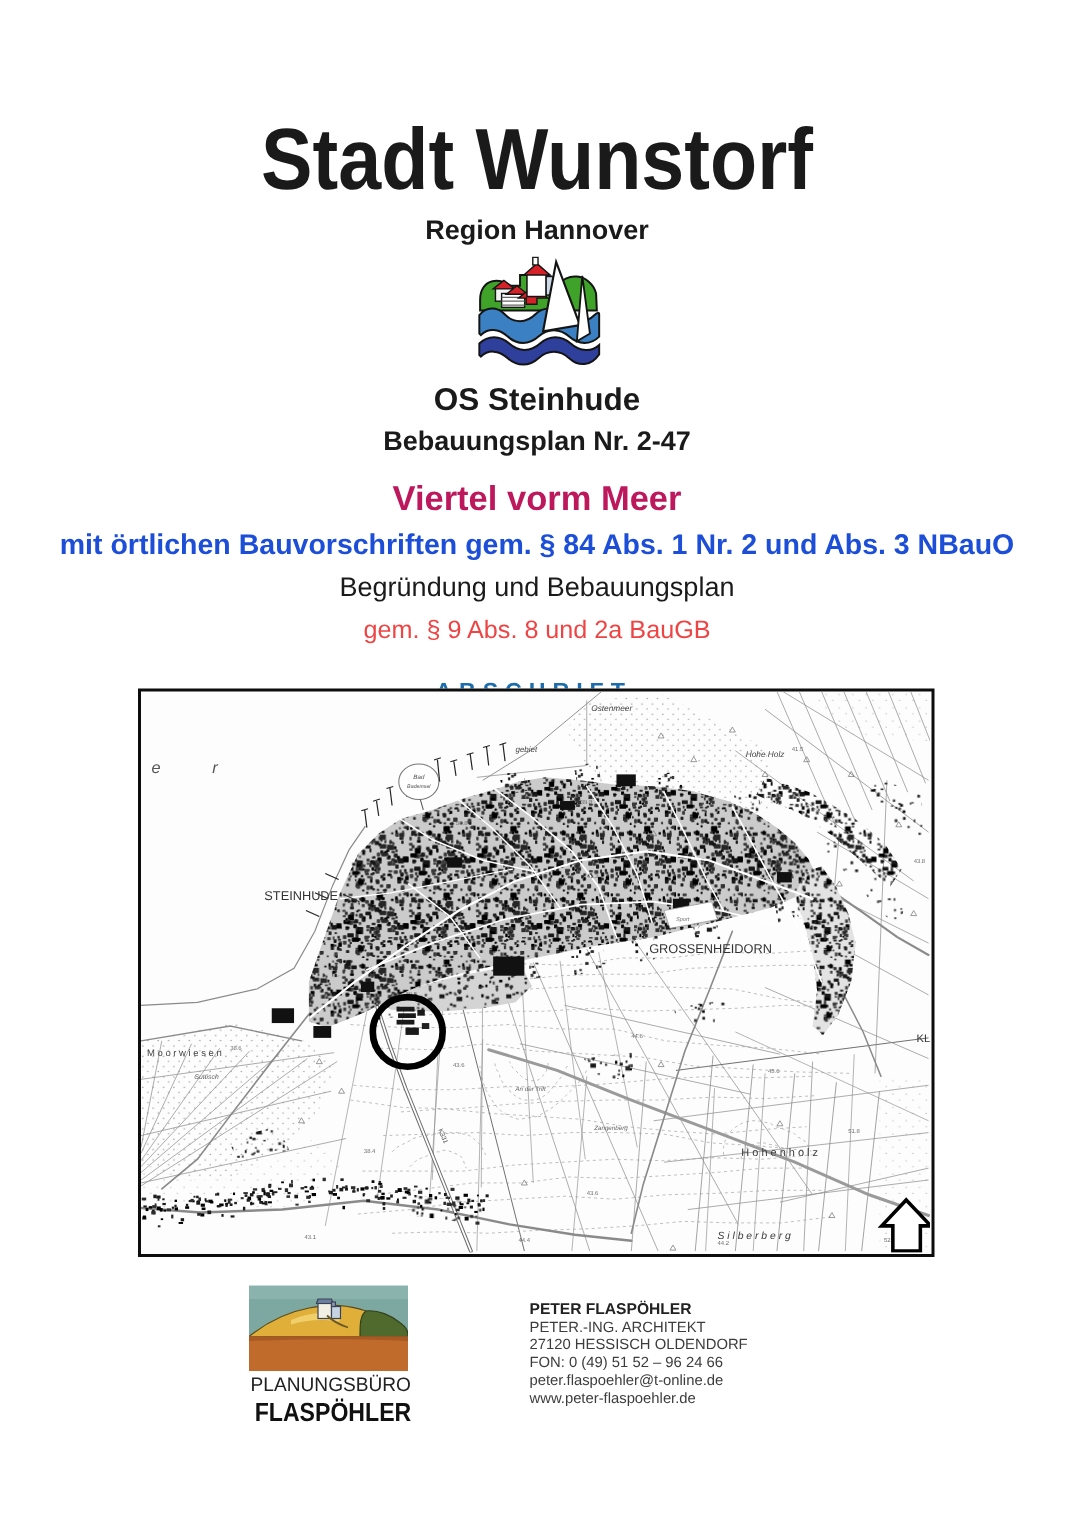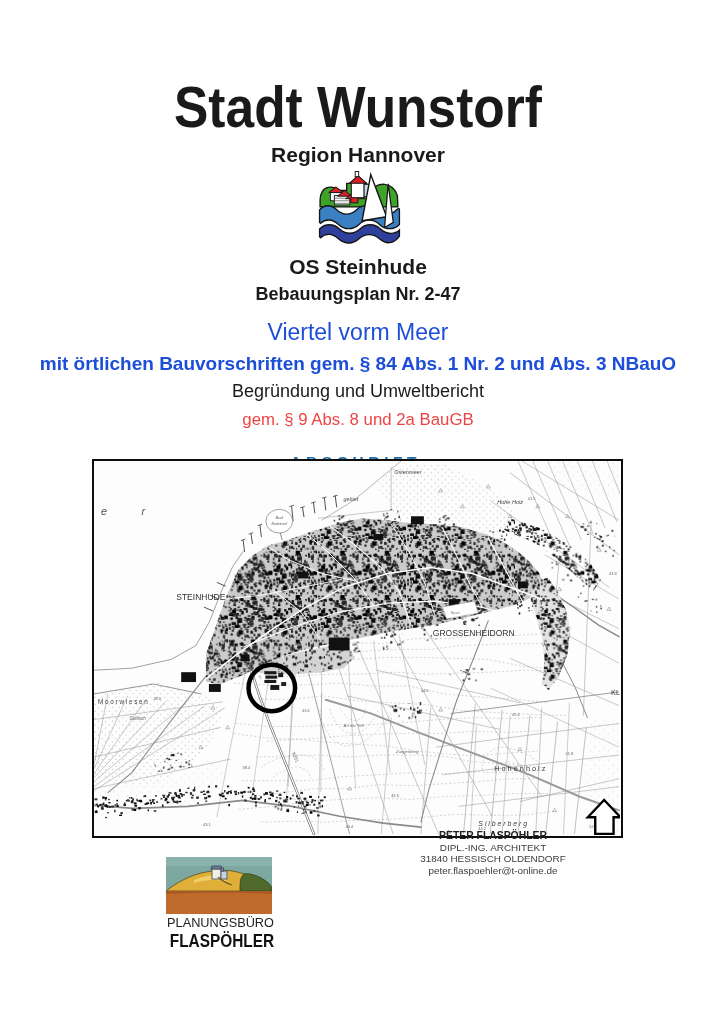--- a/index.html
+++ b/index.html
@@ -3,21 +3,21 @@
 <style>
 html,body{margin:0;padding:0;background:#fff;width:716px;height:1013px;overflow:hidden;position:relative}
 body{font-family:"Liberation Sans",sans-serif}
 .abs{position:absolute;white-space:nowrap}
 .ctr{left:0;width:716px;text-align:center}
 </style></head>
 <body>
 
 <div class="abs ctr" style="top:73px;font-size:58px;font-weight:bold;color:#1a1a1a;transform:scaleX(0.8875)">Stadt Wunstorf</div>
 
-<div class="abs ctr" style="top:143px;font-size:21px;font-weight:bold;color:#1a1a1a">Region Hannover</div>
+<div class="abs ctr" style="top:143px;font-size:18px;font-weight:bold;color:#1a1a1a">Region Hannover</div>
 
 <div class="abs" style="left:317px;top:171px"><svg width="85" height="76" viewBox="0 0 83 74" preserveAspectRatio="none">
 
 <path d="M3 35 L3 28 C3 22 6 17 11 16 C16 15 20 17 23 19 L29 19 L29 12 L48 12 L48 19 L53 19 C56 15 61 12.5 66 13 C72 13.6 77 18 78.5 24 L79 35 Z" fill="#3fa32a" stroke="#141414" stroke-width="1.3"></path>
 
 <rect x="13" y="20.5" width="11" height="8.5" fill="#f4f4f4" stroke="#141414" stroke-width="0.9"></rect>
 <rect x="17" y="24" width="15" height="9" fill="#fff" stroke="#141414" stroke-width="0.9"></rect>
 <line x1="17" y1="26.5" x2="32" y2="26.5" stroke="#666" stroke-width="0.8"></line>
 <line x1="17" y1="29" x2="32" y2="29" stroke="#666" stroke-width="0.8"></line>
 <line x1="17" y1="31.5" x2="32" y2="31.5" stroke="#666" stroke-width="0.8"></line>
@@ -38,25 +38,25 @@
 
 <path d="M69.5 12.5 L66 55 L74.5 50 Z" fill="#fff" stroke="#141414" stroke-width="1.2"></path>
 
 <path d="M2.5 56.5 C8 51 16 51 22 56.5 C28 62 36 62 42 56.5 C48 51 56 51 62 56.5 C68 62 76 62 80.5 57.5 L80.5 63.5 C75 71.5 67 71.5 61 66 C55 60.5 47 60.5 41 66 C35 71.5 27 71.5 21 66 C15 60.5 8 60.5 3.5 65 L2.5 64 Z" fill="#2f3f9c" stroke="#141414" stroke-width="1.3"></path>
 </svg></div>
 
 <div class="abs ctr" style="top:255px;font-size:21px;font-weight:bold;color:#1a1a1a">OS Steinhude</div>
 
 <div class="abs ctr" style="top:284px;font-size:18px;font-weight:bold;color:#1a1a1a">Bebauungsplan Nr. 2-47</div>
 
-<div class="abs ctr" style="top:319px;font-size:23px;font-weight:normal;color:#1d4ed8">Viertel vorm Meer</div>
+<div class="abs ctr" style="top:319px;font-size:23px;font-weight:bold;color:#be185d">Viertel vorm Meer</div>
 
 <div class="abs ctr" style="top:353px;font-size:19px;font-weight:bold;color:#1d4ed8">mit örtlichen Bauvorschriften gem. § 84 Abs. 1 Nr. 2 und Abs. 3 NBauO</div>
 
-<div class="abs ctr" style="top:381px;font-size:18px;color:#1a1a1a">Begründung und Umweltbericht</div>
+<div class="abs ctr" style="top:381px;font-size:18px;color:#1a1a1a">Begründung und Bebauungsplan</div>
 
 <div class="abs ctr" style="top:410px;font-size:16.8px;color:#ef4444">gem. § 9 Abs. 8 und 2a BauGB</div>
 
 <div class="abs ctr" style="top:453px;font-size:15.5px;font-weight:bold;letter-spacing:4.6px;color:#1b6dad;text-indent:-4.6px">ABSCHRIFT</div>
 
 <div class="abs" style="left:92px;top:459px;width:531px;height:379px;border:2.5px solid #0d0d0d;background:#fdfdfd;overflow:hidden;box-sizing:border-box">
 <svg width="526" height="374" viewBox="0 0 531 379" preserveAspectRatio="none" style="position:absolute;left:0;top:0" font-family="Liberation Sans, sans-serif">
       <defs>
         <pattern id="stip" width="7" height="7" patternUnits="userSpaceOnUse">
           <circle cx="1.2" cy="1.5" r="0.5" fill="#9a9a9a"></circle>
@@ -866,17 +866,19 @@
 <path d="M52 20 C56 24 60 26 66 28" fill="none" stroke="#6b5a28" stroke-width="1.2"></path>
 
 <rect x="0" y="34" width="106" height="23" fill="#c06a2c"></rect>
 <path d="M0 34 L106 34 L106 37 C70 35 30 36 0 37 Z" fill="#a85a24"></path>
 </svg></div>
 
 <div class="abs" style="left:166px;top:915px;width:107px;text-align:center;font-size:13px;color:#222;transform:scaleX(0.98)">PLANUNGSBÜRO</div>
 
 <div class="abs" style="left:163px;top:931px;width:113px;text-align:center;font-size:17.5px;font-weight:bold;color:#111;transform:scaleX(0.88)">FLASPÖHLER</div>
 
-<div class="abs" style="left:353px;top:830px;width:280px;text-align:center;font-size:9.9px;line-height:11.7px;color:#3c3c3c">
+<div class="abs" style="left:353px;top:868px;width:280px;font-size:9.9px;line-height:11.7px;color:#3c3c3c">
 <div style="font-size:10.4px;font-weight:bold;color:#222">PETER FLASPÖHLER</div>
-<div>DIPL.-ING. ARCHITEKT</div>
-<div>31840 HESSISCH OLDENDORF</div>
+<div>PETER.-ING. ARCHITEKT</div>
+<div>27120 HESSISCH OLDENDORF</div>
+<div>FON: 0 (49) 51 52 – 96 24 66</div>
 <div>peter.flaspoehler@t-online.de</div>
+<div>www.peter-flaspoehler.de</div>
 </div>
 </body></html>

